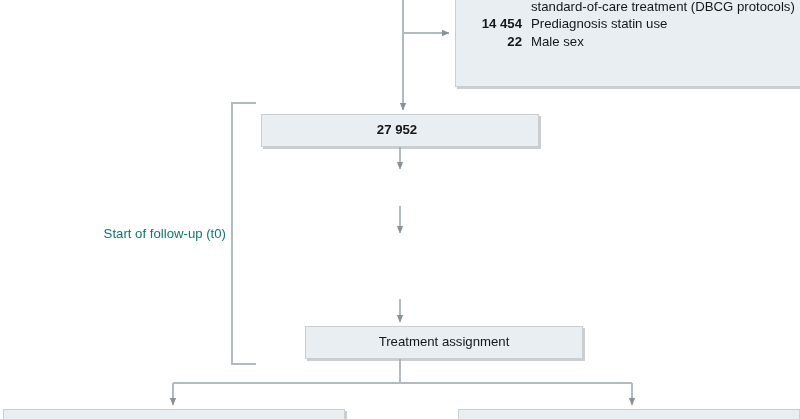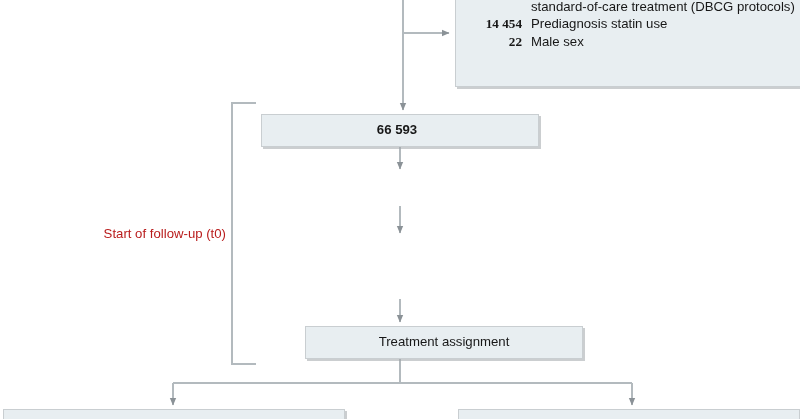--- a/index.html
+++ b/index.html
@@ -61,21 +61,20 @@
     width: 100%;
     margin-bottom: 1px;
   }
   .kv-num {
     flex: 0 0 auto;
     min-width: 58px;
     text-align: right;
     font-weight: bold;
     padding-right: 9px;
     white-space: nowrap;
-    font-family: Liberation Serif, serif;
   }
   .kv-txt {
     flex: 1 1 auto;
   }
   .rows {
     display: flex;
     flex-direction: column;
     width: 100%;
   }
 
@@ -108,21 +107,21 @@
   }
 
   
   #followup-label {
     position: absolute;
     left: 86px;
     top: 226px;
     width: 140px;
     text-align: right;
     font-size: 13.2px;
-    color: #b91c1c;
+    color: #0f766e;
     white-space: nowrap;
   }
 </style>
 </head>
 <body>
 
 <div id="flow">
 
   <svg id="connectors" viewBox="0 0 800 419" width="800" height="419" aria-hidden="true">
     <defs>
@@ -167,21 +166,21 @@
         <div class="kv-txt">Prediagnosis statin use</div>
       </div>
       <div class="kv-row">
         <div class="kv-num">22</div>
         <div class="kv-txt">Male sex</div>
       </div>
     </div>
   </div>
 
   <div class="node centered" id="node-eligible">
-    <span class="num">66 593</span>
+    <span class="num">27 952</span>
   </div>
 
 
 
   <div class="node centered" id="node-treatment">
     <span>Treatment assignment</span>
   </div>
 
   <div class="node arm" id="node-arm-left">
     <span></span>

